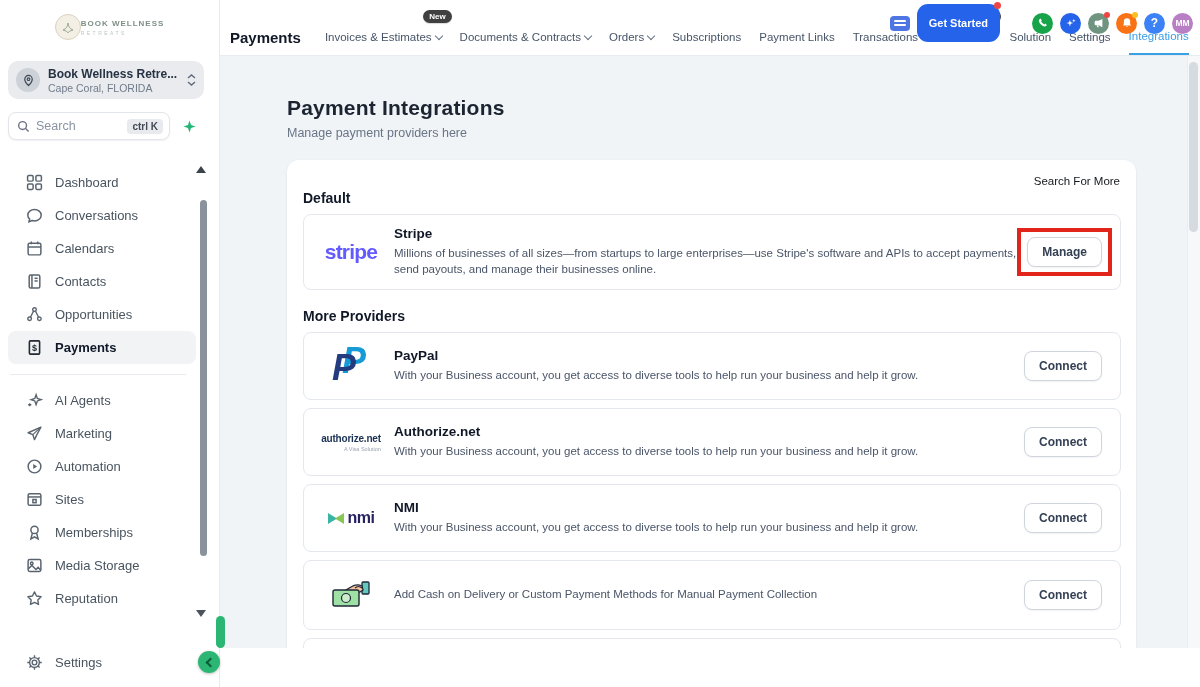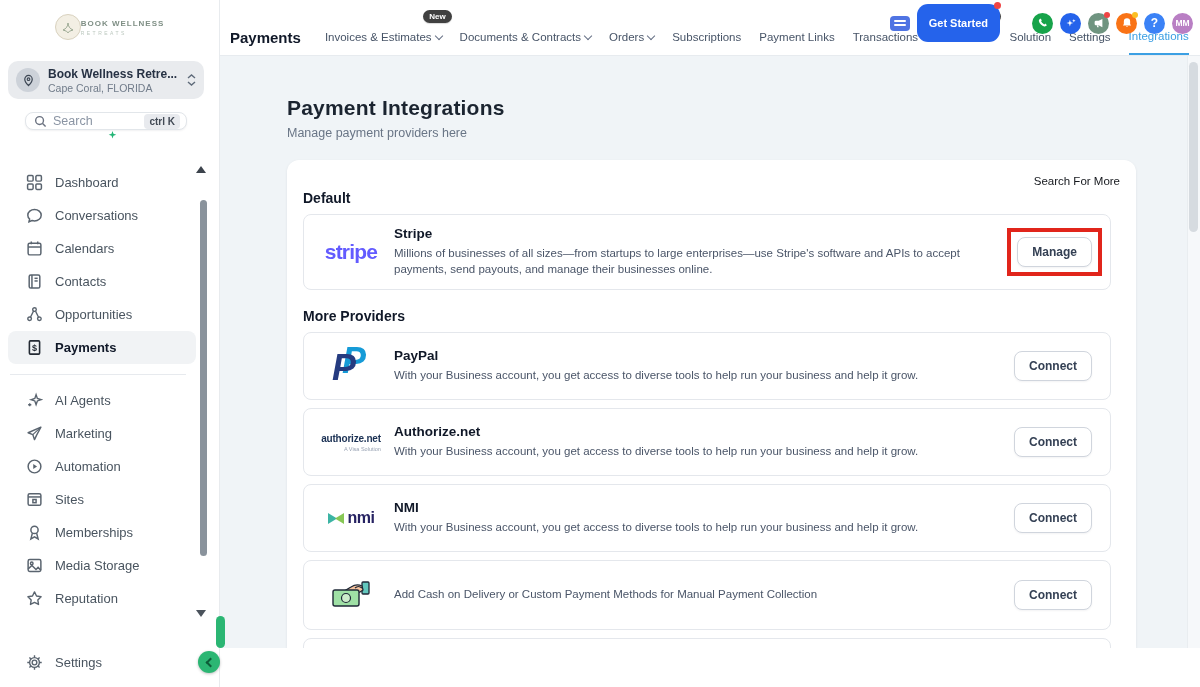--- a/index.html
+++ b/index.html
@@ -17,21 +17,21 @@
   .brand-line1 { font-size:8px; font-weight:bold; letter-spacing:1px; color:#7f8f85; }
   .brand-line2 { font-size:5px; letter-spacing:2.5px; color:#bcc8bf; margin-top:2px; }
 
   .account { position:absolute; left:8px; top:61px; width:196px; height:38px; background:#e9ebee; border-radius:10px; display:flex; align-items:center; padding:0 8px; cursor:pointer; }
   .acc-avatar { width:24px; height:24px; border-radius:50%; background:#cdd2d9; display:flex; align-items:center; justify-content:center; color:#3d4754; flex:none; }
   .acc-text { flex:1; margin-left:8px; overflow:hidden; }
   .acc-name { font-size:12px; font-weight:bold; color:#273244; white-space:nowrap; overflow:hidden; }
   .acc-loc { font-size:10.5px; color:#717c8a; white-space:nowrap; margin-top:1px; }
   .acc-chevs { display:flex; flex-direction:column; gap:2px; align-items:center; color:#5f6b7a; flex:none; }
 
-  .search-row { position:absolute; left:8px; top:112px; width:196px; height:28px; display:flex; align-items:center;flex-direction:column; }
+  .search-row { position:absolute; left:8px; top:112px; width:196px; height:28px; display:flex; align-items:center; }
   .search-box { width:162px; height:28px; background:#fff; border:1px solid #e2e6ea; border-radius:8px; box-shadow:0 1px 2px rgba(16,24,40,.06); display:flex; align-items:center; padding:0 6px 0 8px; }
   .search-box input { border:none; outline:none; flex:1; min-width:0; font-size:12.5px; color:#374151; background:transparent; font-family:"Liberation Sans",sans-serif; }
   .search-box input::placeholder { color:#8a94a3; }
   .kbd { background:#e8eaee; border-radius:4px; font-size:10px; font-weight:bold; color:#424a55; padding:2px 5px; white-space:nowrap; }
   .spark { margin-left:12px; }
 
   .nav { position:absolute; top:166px; left:8px; width:188px; }
   .nav-item { height:33px; display:flex; align-items:center; padding:0 10px 0 18px; border-radius:8px; cursor:pointer; color:#49545f; }
   .nav-item .nicon { width:17px; height:17px; margin-right:12px; color:#5a646f; flex:none; }
   .nav-item .nlabel { font-size:13px; font-weight:500; }
@@ -75,21 +75,21 @@
   .circ.avatar { background:#b97fc4; font-size:8.5px; font-weight:bold; }
   .circ .dot { position:absolute; width:6px; height:6px; border-radius:50%; top:-1px; right:-1px; }
   .dot.red { background:#ef4444; } .dot.yellow { background:#fbbf24; }
 
   
   .main { position:absolute; left:220px; top:56px; width:980px; height:592px; background:#f0f4f7; overflow:hidden; }
   .page-head { position:absolute; left:67px; top:40px; }
   .page-title { font-size:21px; font-weight:bold; color:#1b2430; letter-spacing:.2px; }
   .page-sub { font-size:12.5px; color:#697586; margin-top:6px; }
 
-  .card { position:absolute; left:67px; top:104px; width:849px; height:488px; background:#fff; border-radius:12px 12px 0 0; box-shadow:0 1px 3px rgba(16,24,40,.08); padding:0 25px 0 16px; overflow:hidden; }
+  .card { position:absolute; left:67px; top:104px; width:849px; height:488px; background:#fff; border-radius:12px 12px 0 0; box-shadow:0 1px 3px rgba(16,24,40,.08); padding:0 15px 0 16px; overflow:hidden; }
   .search-more { position:absolute; top:15px; right:16px; font-size:11.5px; font-weight:500; color:#15181d; cursor:pointer; }
   .card-h { font-size:14px; font-weight:bold; color:#101828; }
   .h-default { padding-top:30px; }
   .h-more { margin-top:18px; }
 
   .prow { display:flex; align-items:center; border:1px solid #e4e7ec; border-radius:8px; background:#fff; padding:0 18px; margin-top:8px; }
   .prow.stripe-row { height:76px; }
   .prow.h68 { height:68px; }
   .prow.h70 { height:70px; }
   .prow.partial { height:40px; }

